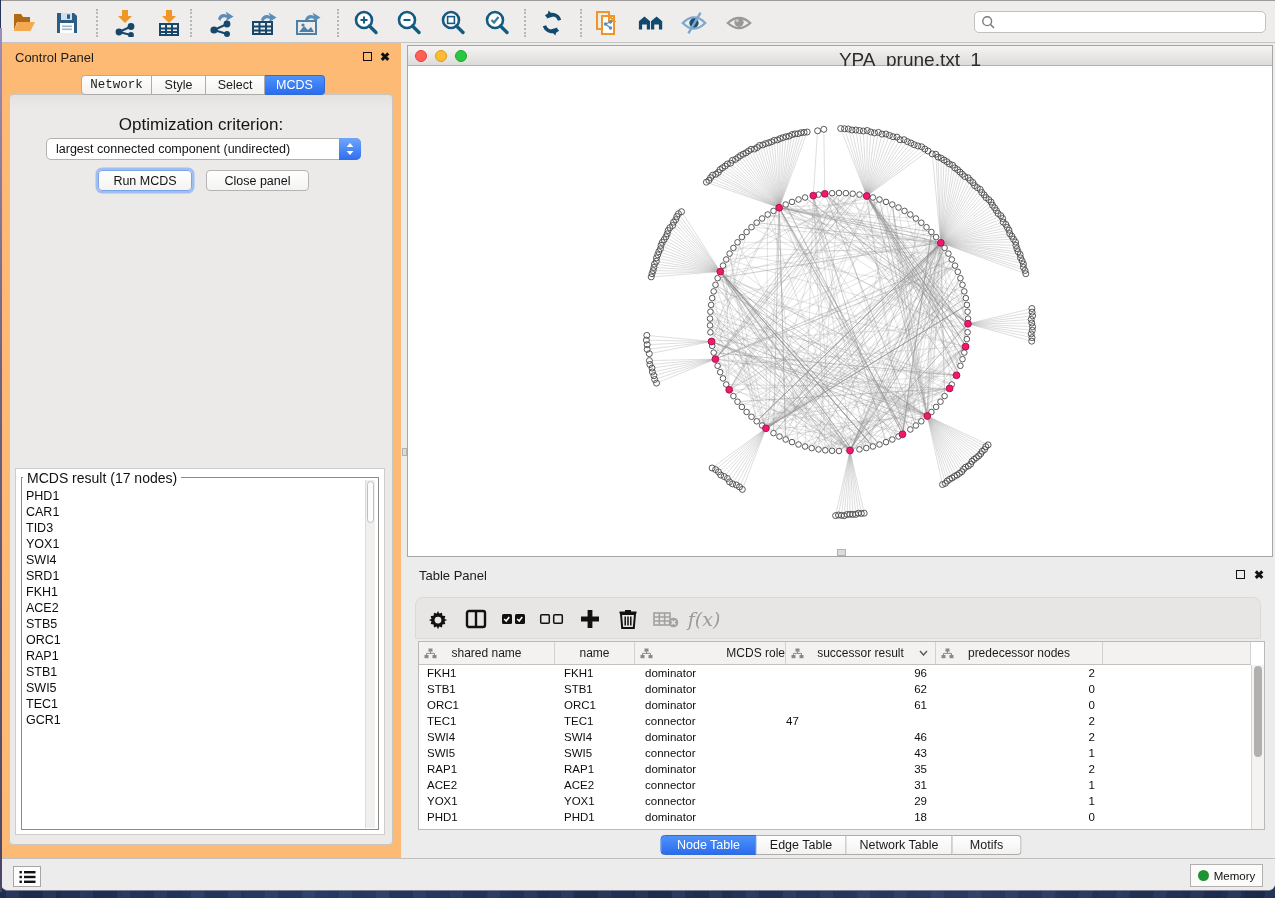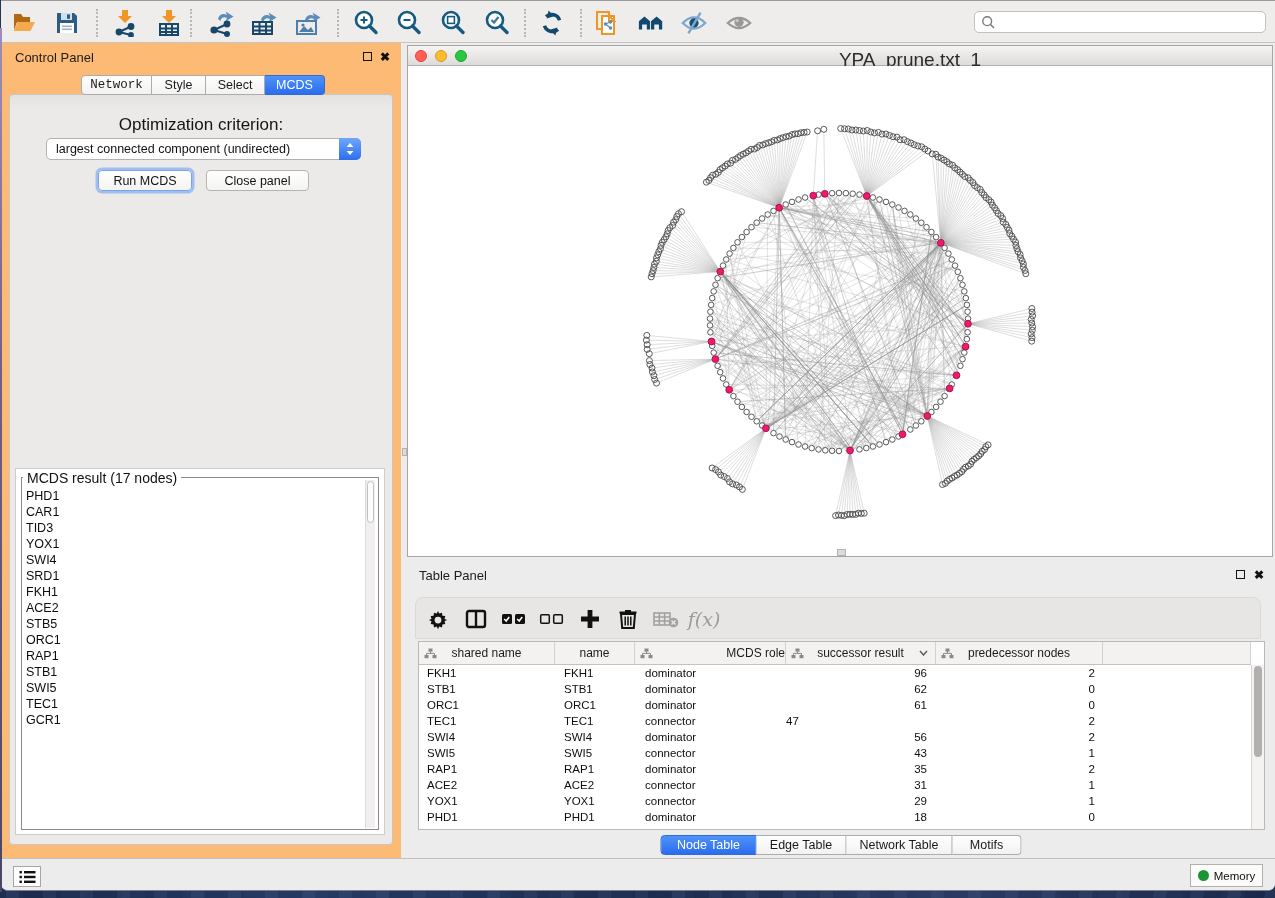--- a/index.html
+++ b/index.html
@@ -497,21 +497,21 @@
                 <div class="nt-cell" style="width: 136px; text-align: left; padding: 0px 0px 0px 8px;">TEC1</div>
                 <div class="nt-cell" style="width: 80px; text-align: left; padding: 0px 0px 0px 9px;">TEC1</div>
                 <div class="nt-cell" style="width: 151px; text-align: left; padding: 0px 0px 0px 10px;">connector</div>
                 <div class="nt-cell" style="width: 150px; padding: 0px 9px 0px 0px;">47</div>
                 <div class="nt-cell" style="width: 167px; text-align: right; padding: 0px 8px 0px 0px;">2</div>
               </div>
               <div class="nt-row">
                 <div class="nt-cell" style="width: 136px; text-align: left; padding: 0px 0px 0px 8px;">SWI4</div>
                 <div class="nt-cell" style="width: 80px; text-align: left; padding: 0px 0px 0px 9px;">SWI4</div>
                 <div class="nt-cell" style="width: 151px; text-align: left; padding: 0px 0px 0px 10px;">dominator</div>
-                <div class="nt-cell" style="width: 150px; text-align: right; padding: 0px 9px 0px 0px;">56</div>
+                <div class="nt-cell" style="width: 150px; text-align: right; padding: 0px 9px 0px 0px;">46</div>
                 <div class="nt-cell" style="width: 167px; text-align: right; padding: 0px 8px 0px 0px;">2</div>
               </div>
               <div class="nt-row">
                 <div class="nt-cell" style="width: 136px; text-align: left; padding: 0px 0px 0px 8px;">SWI5</div>
                 <div class="nt-cell" style="width: 80px; text-align: left; padding: 0px 0px 0px 9px;">SWI5</div>
                 <div class="nt-cell" style="width: 151px; text-align: left; padding: 0px 0px 0px 10px;">connector</div>
                 <div class="nt-cell" style="width: 150px; text-align: right; padding: 0px 9px 0px 0px;">43</div>
                 <div class="nt-cell" style="width: 167px; text-align: right; padding: 0px 8px 0px 0px;">1</div>
               </div>
               <div class="nt-row">

